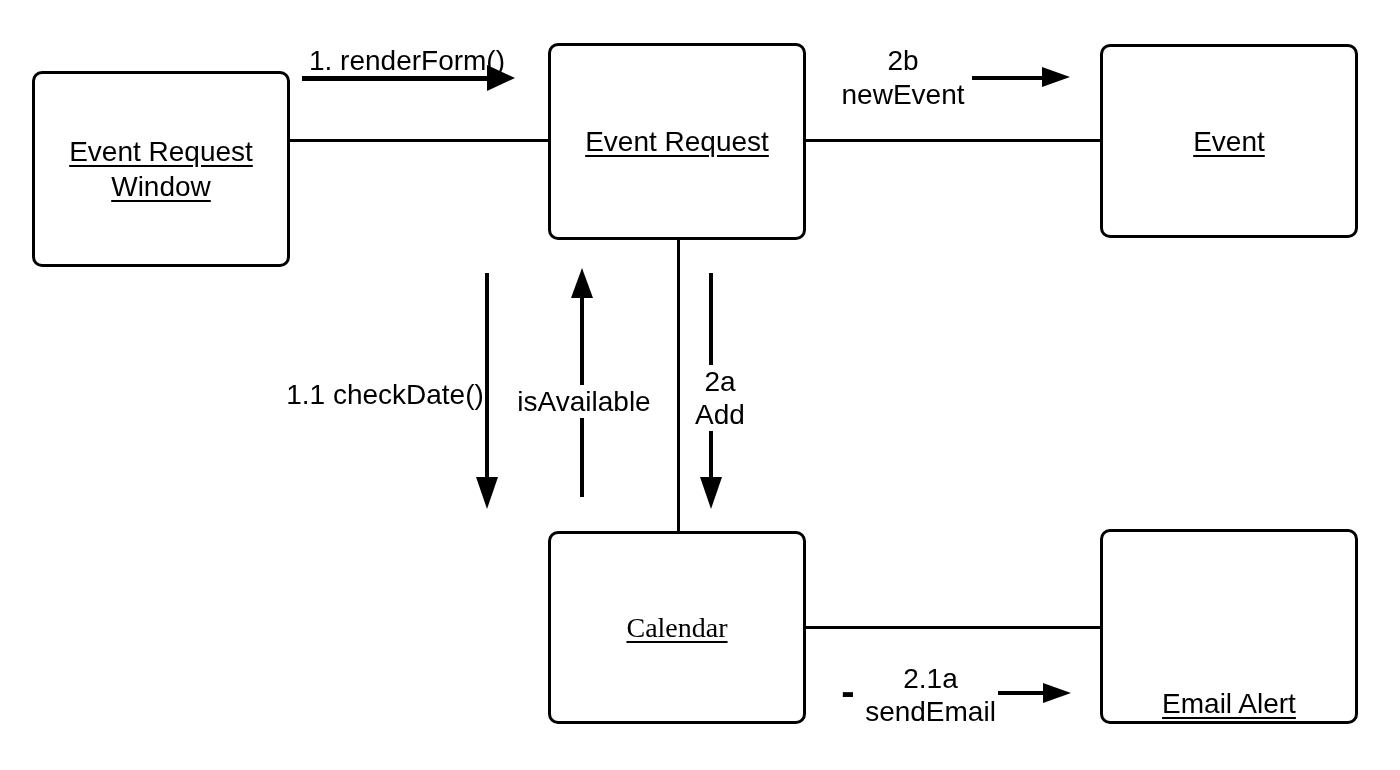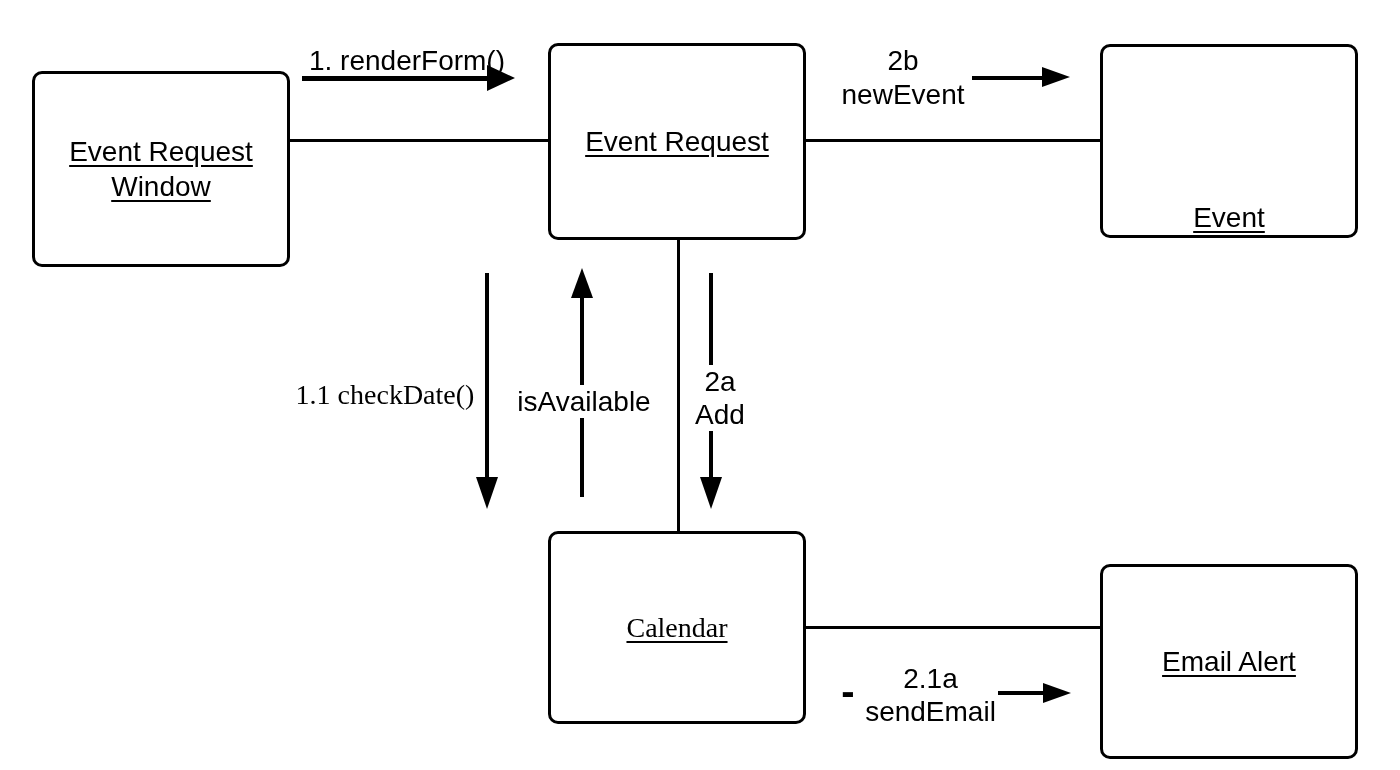--- a/index.html
+++ b/index.html
@@ -96,21 +96,21 @@
 
   <div class="edge" style="left:972px; top:76px; width:71px; height:4px;"></div>
   <div class="head head-right-sm" style="left:1042px; top:67px;"></div>
   <div class="msg-label" style="left:813px; top:44px; width:180px;">
     <span>2b</span>
     <span>newEvent</span>
   </div>
 
   <div class="edge" style="left:485px; top:273px; width:4px; height:206px;"></div>
   <div class="head head-down" style="left:476px; top:477px;"></div>
-  <div class="msg-label" style="left:282px; top:380px; width:206px; line-height:30px;font-family:Liberation Serif, serif;">1.1 checkDate()</div>
+  <div class="msg-label" style="left:282px; top:380px; width:206px; line-height:30px;">1.1 checkDate()</div>
 
   <div class="head head-up" style="left:571px; top:268px;"></div>
   <div class="edge" style="left:580px; top:296px; width:4px; height:201px;"></div>
   <div class="msg-label bg-white" style="left:504px; top:385px; width:160px; line-height:33px;">
     <span>isAvailable</span>
   </div>
 
   <div class="edge" style="left:709px; top:273px; width:4px; height:206px;"></div>
   <div class="head head-down" style="left:700px; top:477px;"></div>
   <div class="msg-label bg-white" style="left:692px; top:365px; width:56px; line-height:33px;text-align:center;">
@@ -127,25 +127,25 @@
   <div class="head head-right-sm" style="left:1043px; top:683px;"></div>
 
   <div class="node" style="left:32px; top:43px; width:258px; height:196px;margin-top:28px;">
     <span class="node-label wrap">Event Request Window</span>
   </div>
 
   <div class="node" style="left:548px; top:43px; width:258px; height:197px;">
     <span class="node-label">Event Request</span>
   </div>
 
-  <div class="node" style="left:1100px; top:44px; width:258px; height:194px;align-items:flex-end;">
+  <div class="node" style="left:1100px; top:44px; width:258px; height:194px;">
     <span class="node-label">Event</span>
   </div>
 
   <div class="node" style="left:548px; top:531px; width:258px; height:193px;font-family:Liberation Serif, serif;">
     <span class="node-label">Calendar</span>
   </div>
 
-  <div class="node" style="left:1100px; top:564px; width:258px; height:195px;">
+  <div class="node" style="left:1100px; top:529px; width:258px; height:195px;align-items:flex-end;">
     <span class="node-label">Email Alert</span>
   </div>
 
 </div>
 
 </body></html>

